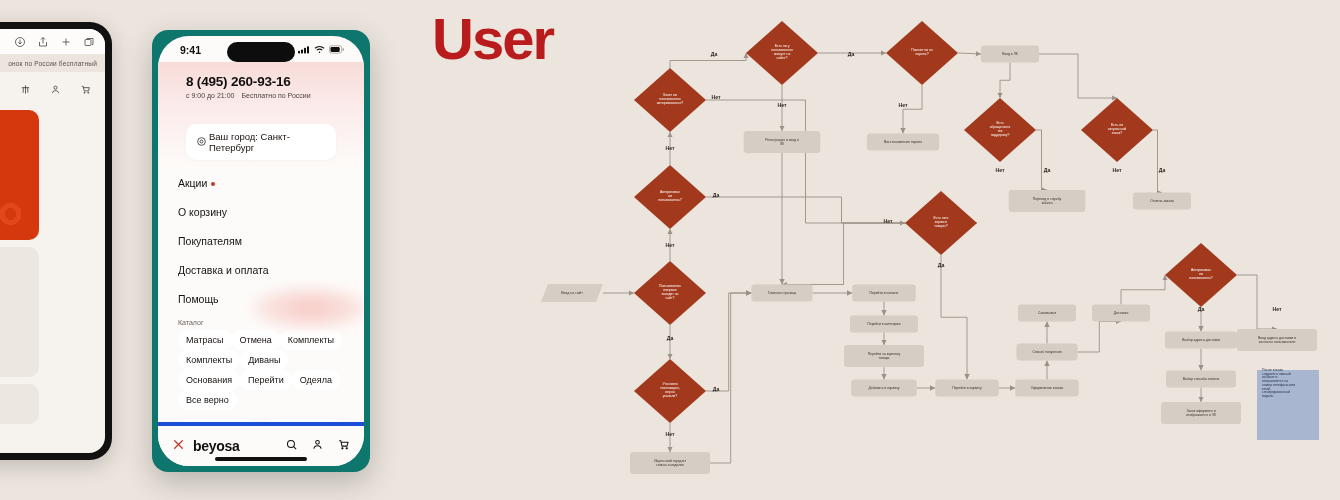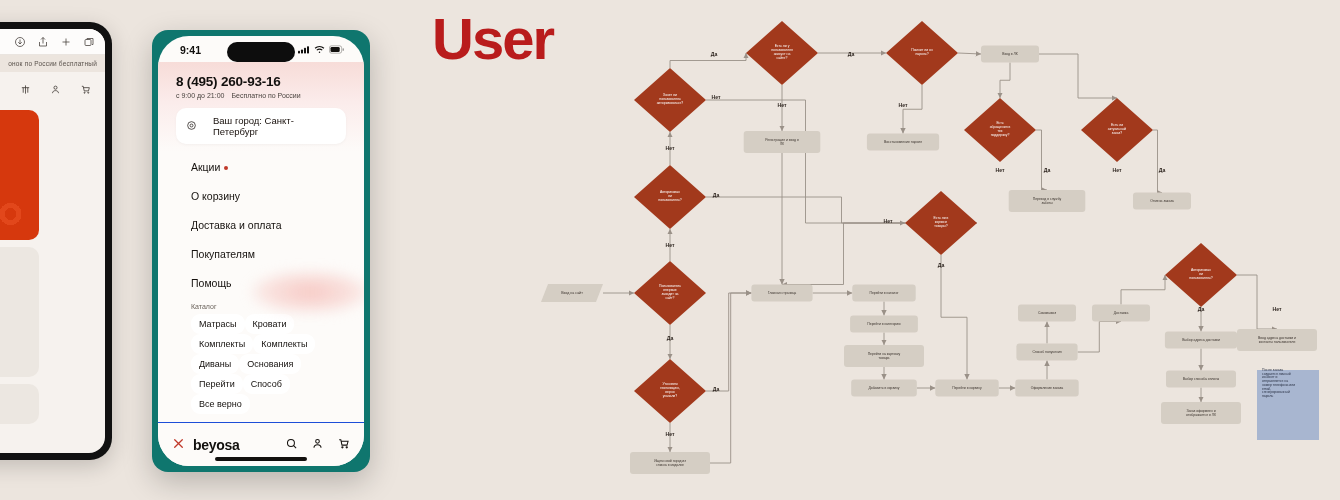--- a/index.html
+++ b/index.html
@@ -71,31 +71,31 @@
     height:26px; display:flex; align-items:center;
     justify-content:space-between; padding:2px 20px 0 22px;
     font-size:10.5px; font-weight:bold; color:#12100e; position:relative;
   }
   .notch {
     position:absolute; left:50%; transform:translateX(-50%); top:6px;
     width:68px; height:20px; background:#0d0d0d; border-radius:12px;
   }
   .sticons { display:flex; align-items:center; gap:4px; }
   .phead {
-    padding:12px 18px 8px;
+    padding:12px 28px 8px;
     background:linear-gradient(180deg,#f7dcd8 0%, #fbeceb 45%, #fdfbf9 100%);
   }
   .phone-num { font-size:13.5px; font-weight:bold; color:#12100e; letter-spacing:-.2px; }
   .phone-sub { font-size:7px; color:#4a443f; margin-top:3px; display:flex; gap:7px; }
   .geo {
-    margin-top:9px; background:#fff; border-radius:10px;
-    padding:7px 10px; display:flex; align-items:center; gap:16px;
+    margin-top:25px; background:#fff; border-radius:10px;
+    padding:7px 10px; display:flex; align-items:center; gap:2px;
     font-size:9.5px; color:#18100c; box-shadow:0 1px 3px rgba(0,0,0,.04);
   }
-  .menu { padding:0 33px; position:relative; }
+  .menu { padding:0 20px; position:relative; }
   .menu-item {
     font-size:10.5px; color:#15110e; padding:8.5px 0;
   }
   .menu-item .dot { display:inline-block; width:4px; height:4px; border-radius:50%; background:#c0392b; vertical-align:middle; margin-left:4px; }
   .blurblob {
     position:absolute; right:-6px; top:118px; width:120px; height:44px;
     background:radial-gradient(ellipse at center,#f6c9c4 0%, rgba(246,201,196,.45) 55%, rgba(246,201,196,0) 75%);
     filter:blur(6px); pointer-events:none;
   }
   .cat-label { font-size:7px; color:#6b635c; padding:6px 0 4px; }
@@ -105,21 +105,21 @@
     font-size:9px; color:#15110e;
   }
   .pills { display:flex; gap:6px; margin-top:9px; }
   .pill {
     flex:1; background:#fff; border-radius:11px; padding:7px 5px;
     display:flex; align-items:center; justify-content:center; gap:5px;
     font-size:9px; color:#15110e;
   }
   .tabbar {
     position:absolute; left:0; right:0; bottom:0; height:44px;
-    background:#fdfbf9; border-top:1px solid #1d4ed8;
+    background:#fdfbf9; border-top:4px solid #1d4ed8;
     display:flex; align-items:center; padding:0 14px; gap:8px;
   }
   .brand { font-size:14px; font-weight:bold; color:#12100e; letter-spacing:-.3px; }
   .tab-actions { margin-left:auto; display:flex; gap:13px; align-items:center; }
   .homebar {
     position:absolute; left:50%; transform:translateX(-50%); bottom:5px;
     width:92px; height:4px; background:#12100e; border-radius:3px;
   }
 
   
@@ -240,34 +240,34 @@
                 <circle cx="12" cy="12" r="3.2"></circle>
               </svg></span>
           <span>Ваш город: Санкт-Петербург</span>
         </div>
       </div>
 
       <div class="menu">
         <div class="blurblob"></div>
         <div class="menu-item"><span>Акции</span><span class="dot"></span></div>
         <div class="menu-item">О корзину</div>
+        <div class="menu-item">Покупателям</div>
         <div class="menu-item">Доставка и оплата</div>
-        <div class="menu-item">Покупателям</div>
         <div class="menu-item">Помощь</div>
 
         <div class="cat-label">Каталог</div>
         <div class="chips">
           <div class="chip">Матрасы</div>
-          <div class="chip">Кровати</div>
+          <div class="chip">Отмена</div>
           <div class="chip">Комплекты</div>
           <div class="chip">Комплекты</div>
           <div class="chip">Диваны</div>
           <div class="chip">Основания</div>
           <div class="chip">Перейти</div>
-          <div class="chip">Способ</div>
+          <div class="chip">Одеяла</div>
           <div class="chip">Все верно</div>
         </div>
         <div class="pills">
           <div class="pill">
             <span><svg width="11" height="11" viewBox="0 0 24 24" fill="none" stroke="#15110e" stroke-width="1.8">
                   <path d="M12 20s-7-4.6-7-9.4A3.9 3.9 0 0 1 12 8a3.9 3.9 0 0 1 7 2.6C19 15.4 12 20 12 20z"></path>
                 </svg></span>
             <span>Избранное</span>
           </div>
           <div class="pill">

